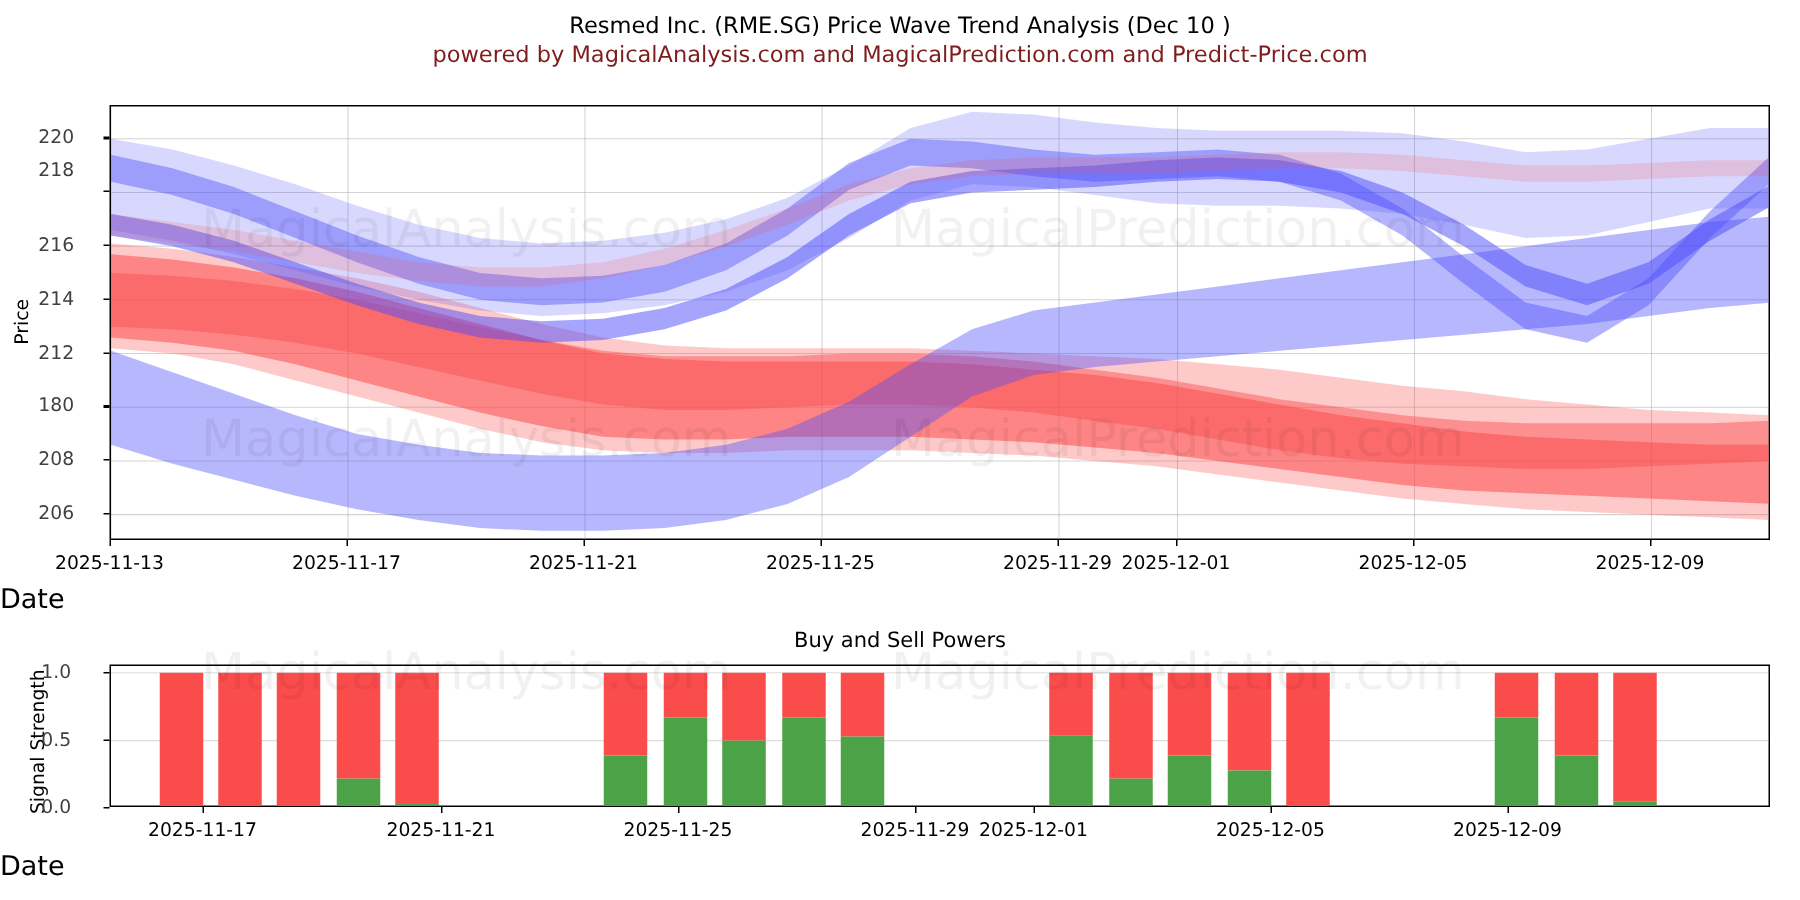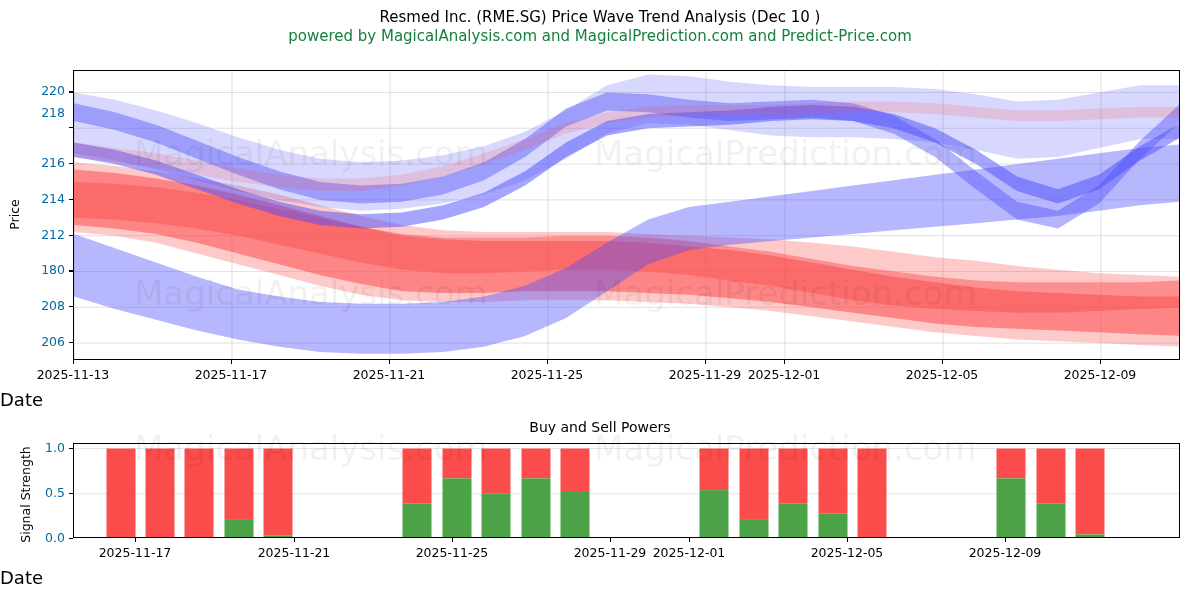--- a/index.html
+++ b/index.html
@@ -30,21 +30,21 @@
     text-align: center;
   }
   .title-main {
     font-size: 15px;
     color: #000000;
     line-height: 19px;
     white-space: nowrap;
   }
   .title-sub {
     font-size: 15px;
-    color: #15803d;
+    color: #7f1d1d;
     line-height: 19px;
     white-space: nowrap;
   }
 
   
   .panel {
     position: absolute;
   }
   .plot-area {
     position: absolute;
@@ -69,22 +69,22 @@
     font-size: 12.5px;
     color: #000000;
     transform-origin: 50% 50%;
     transform: rotate(-90deg);
     white-space: nowrap;
     text-align: center;
   }
   .ytick {
     position: absolute;
     font-size: 12.5px;
-    color: #0369a1;
-    text-align: right;
+    color: #404040;
+    text-align: center;
     white-space: nowrap;
   }
   .xtick {
     position: absolute;
     font-size: 12.5px;
     color: #000000;
     text-align: center;
     white-space: nowrap;
   }
   .tickmark-y {

